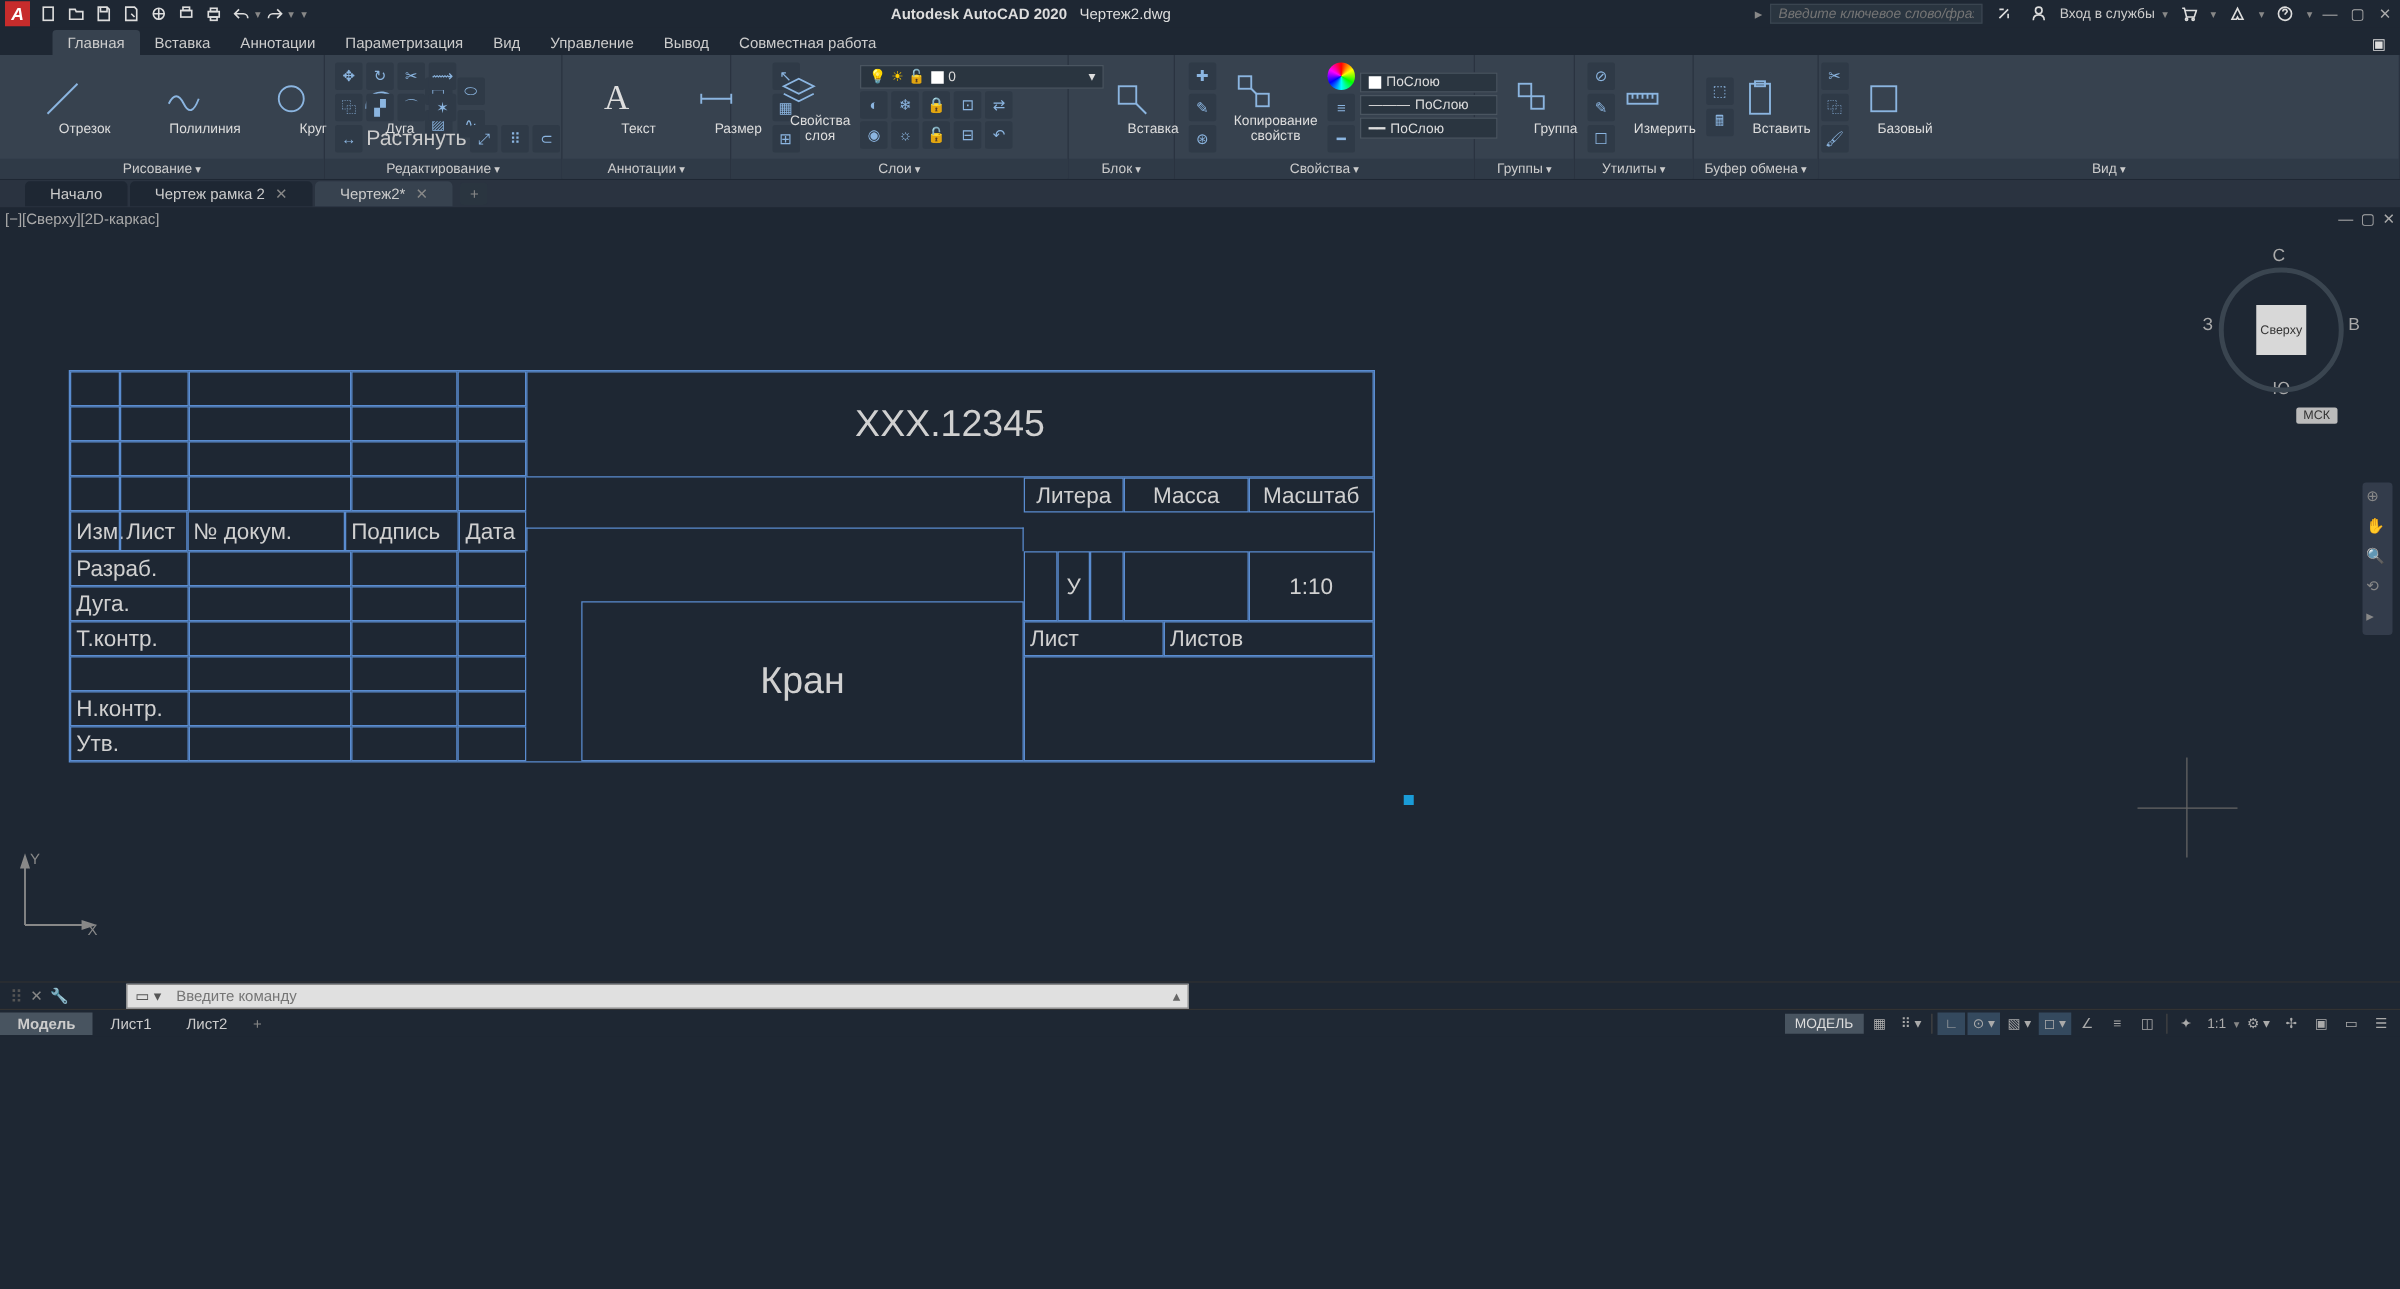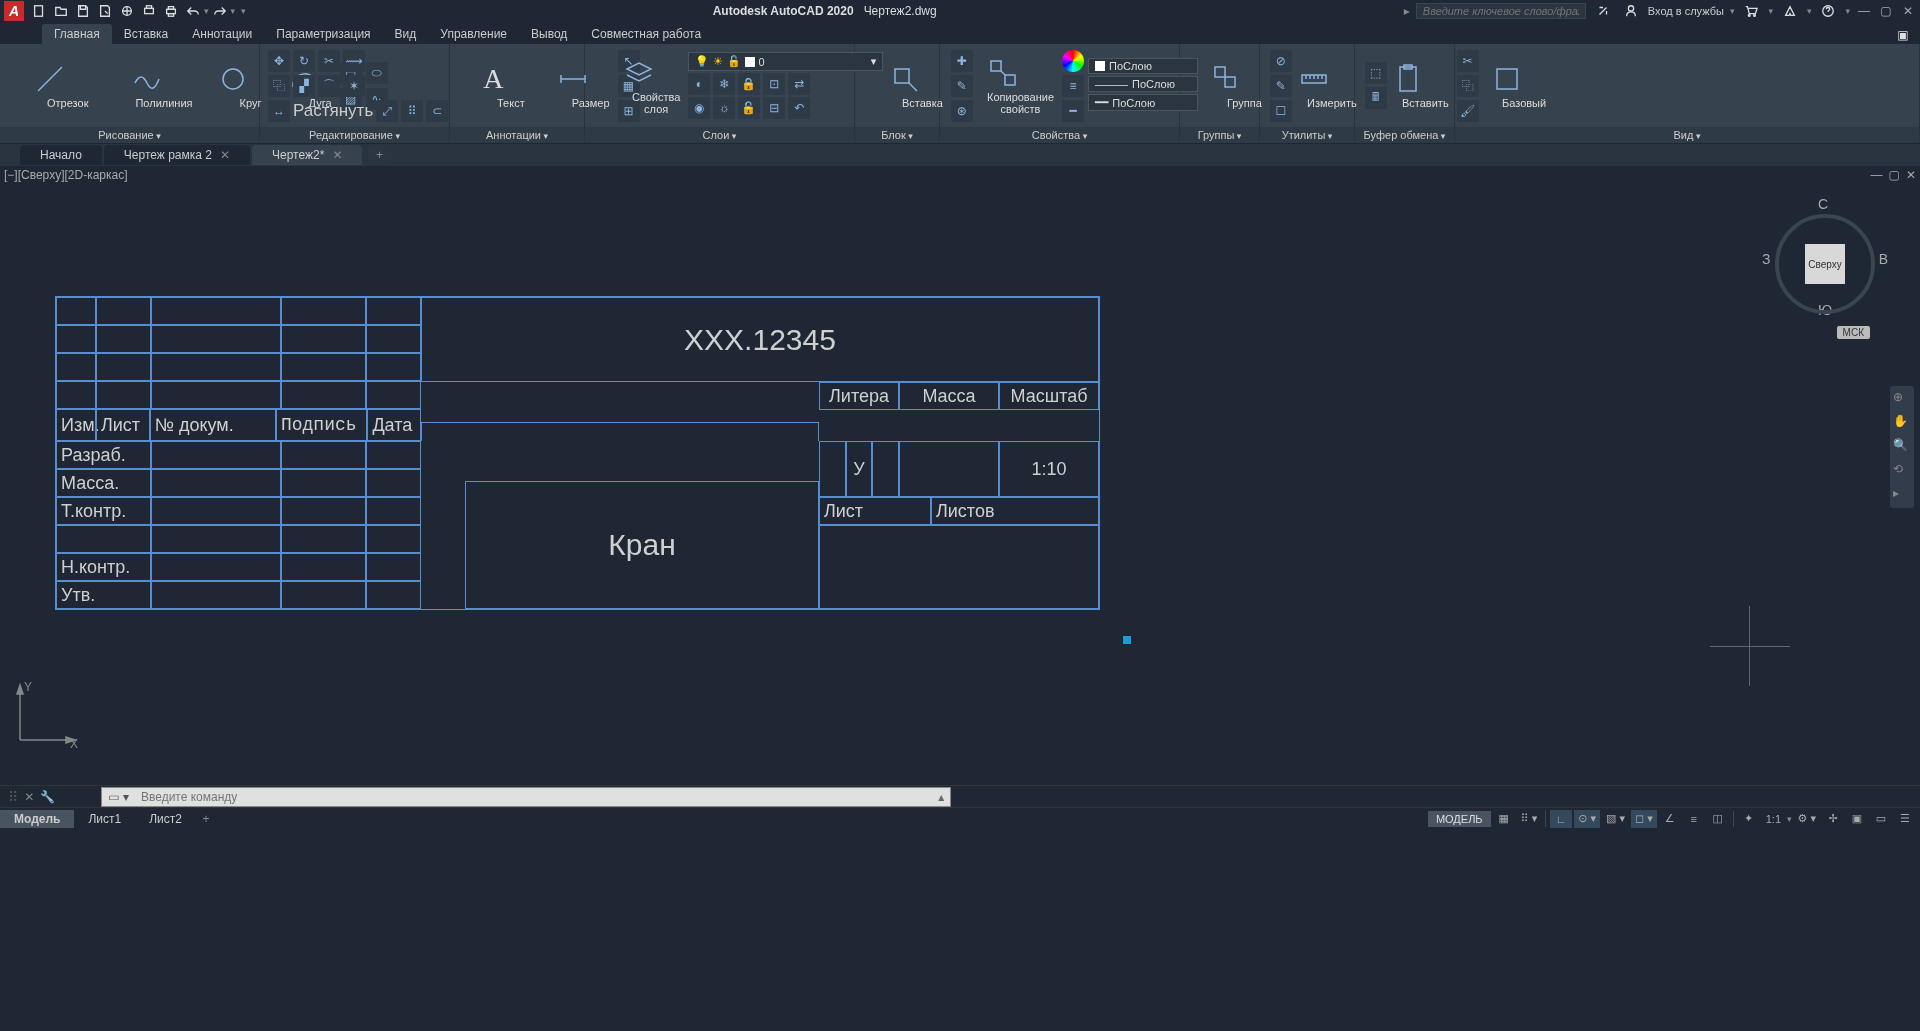--- a/index.html
+++ b/index.html
@@ -538,21 +538,21 @@
             <div class="tb-cell" style="width:55px;"></div>
           <div class="tb-cell" style="width:130px;"></div>
             <div class="tb-cell" style="width:85px;"></div>
           <div class="tb-cell" style="width:55px;"></div>
         </div>
 
         <div class="tb-row" style="height:32px;">
           <div class="tb-cell" style="width:40px;">Изм.</div>
           <div class="tb-cell" style="width:55px;">Лист</div>
           <div class="tb-cell" style="width:130px;">№ докум.</div>
-          <div class="tb-cell" style="width:94px;font-family:Liberation Mono, monospace;">Подпись</div>
+          <div class="tb-cell" style="width:94px;">Подпись</div>
           <div class="tb-cell" style="width:55px;">Дата</div>
         </div>
       </div>
 
       <div style="flex:1;display:flex;flex-direction:column;">
         <div class="tb-cell tb-big" style="height:85px;">XXX.12345</div>
         <div style="display:flex;height:59px;">
           <div class="tb-cell tb-name" style="flex:1;height:auto;border-bottom:none;"></div>
           <div style="width:280px;display:flex;flex-direction:column;">
             <div style="display:flex;height:28px;">
@@ -567,21 +567,21 @@
 
     <div style="display:flex;gap:44px;">
       <div style="width:365px;">
         <div class="tb-row">
             <div class="tb-cell" style="width:95px;">Разраб.</div>
             <div class="tb-cell" style="width:130px;"></div>
             <div class="tb-cell" style="width:85px;"></div>
             <div class="tb-cell" style="width:55px;"></div>
           </div>
         <div class="tb-row">
-            <div class="tb-cell" style="width:95px;">Масса.</div>
+            <div class="tb-cell" style="width:95px;">Дуга.</div>
             <div class="tb-cell" style="width:130px;"></div>
             <div class="tb-cell" style="width:85px;"></div>
             <div class="tb-cell" style="width:55px;"></div>
           </div>
         <div class="tb-row">
             <div class="tb-cell" style="width:95px;">Т.контр.</div>
             <div class="tb-cell" style="width:130px;"></div>
             <div class="tb-cell" style="width:85px;"></div>
             <div class="tb-cell" style="width:55px;"></div>
           </div>

